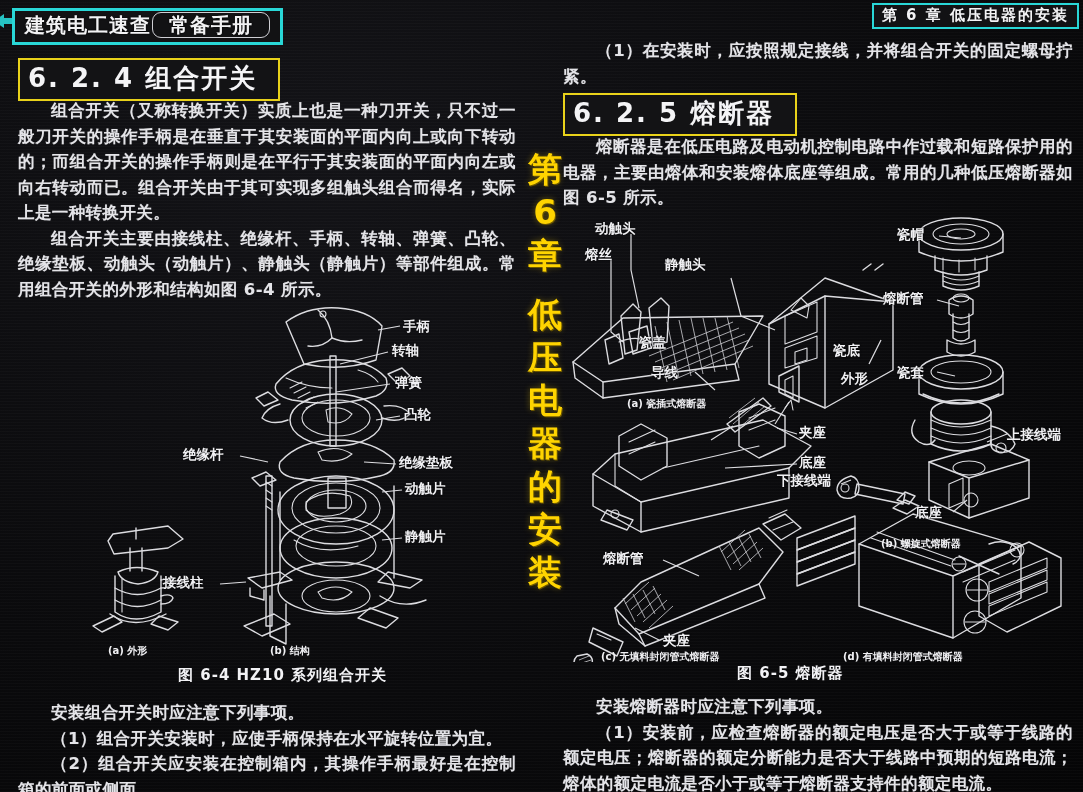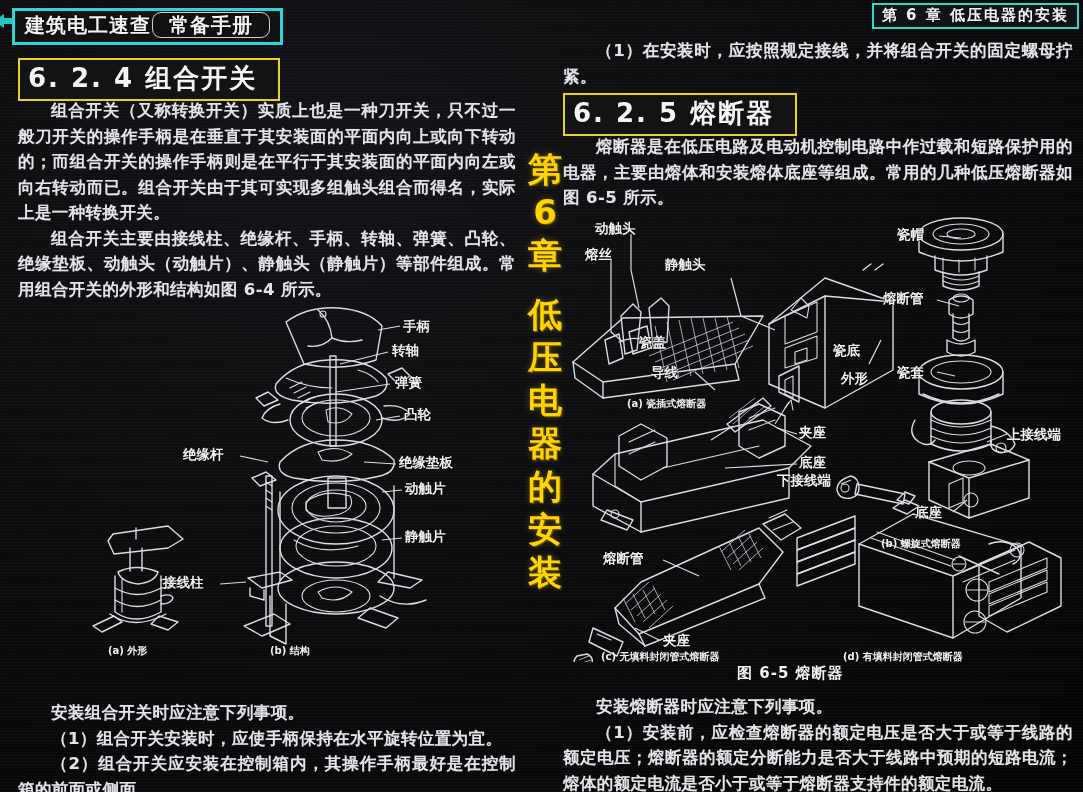--- a/index.html
+++ b/index.html
@@ -256,20 +256,21 @@
     <span class="fig-label" style="left:377px;top:78px;">弹簧</span>
     <span class="fig-label" style="left:386px;top:110px;">凸轮</span>
     <span class="fig-label" style="left:165px;top:150px;">绝缘杆</span>
     <span class="fig-label" style="left:381px;top:158px;">绝缘垫板</span>
     <span class="fig-label" style="left:387px;top:184px;">动触片</span>
     <span class="fig-label" style="left:387px;top:232px;">静触片</span>
     <span class="fig-label" style="left:145px;top:278px;">接线柱</span>
 
     <span class="fig-sub" style="left:90px;top:348px;">(a) 外形</span>
     <span class="fig-sub" style="left:252px;top:348px;">(b) 结构</span>
+    <span class="fig-cap" style="left:160px;top:370px;">图 6-4    HZ10 系列组合开关</span>
   </div>
 
   <div class="fig" style="left:563px;top:212px;width:520px;height:470px;">
     <svg width="520" height="450" viewBox="0 0 520 450">
 
       <g>
         <path class="ln" d="M10 150 L60 106 L200 104 L172 152 L40 170 Z"></path>
         <path class="ln" d="M10 150 L12 166 L40 186 L40 170"></path>
         <path class="ln" d="M40 186 L176 168 L172 152"></path>
 

